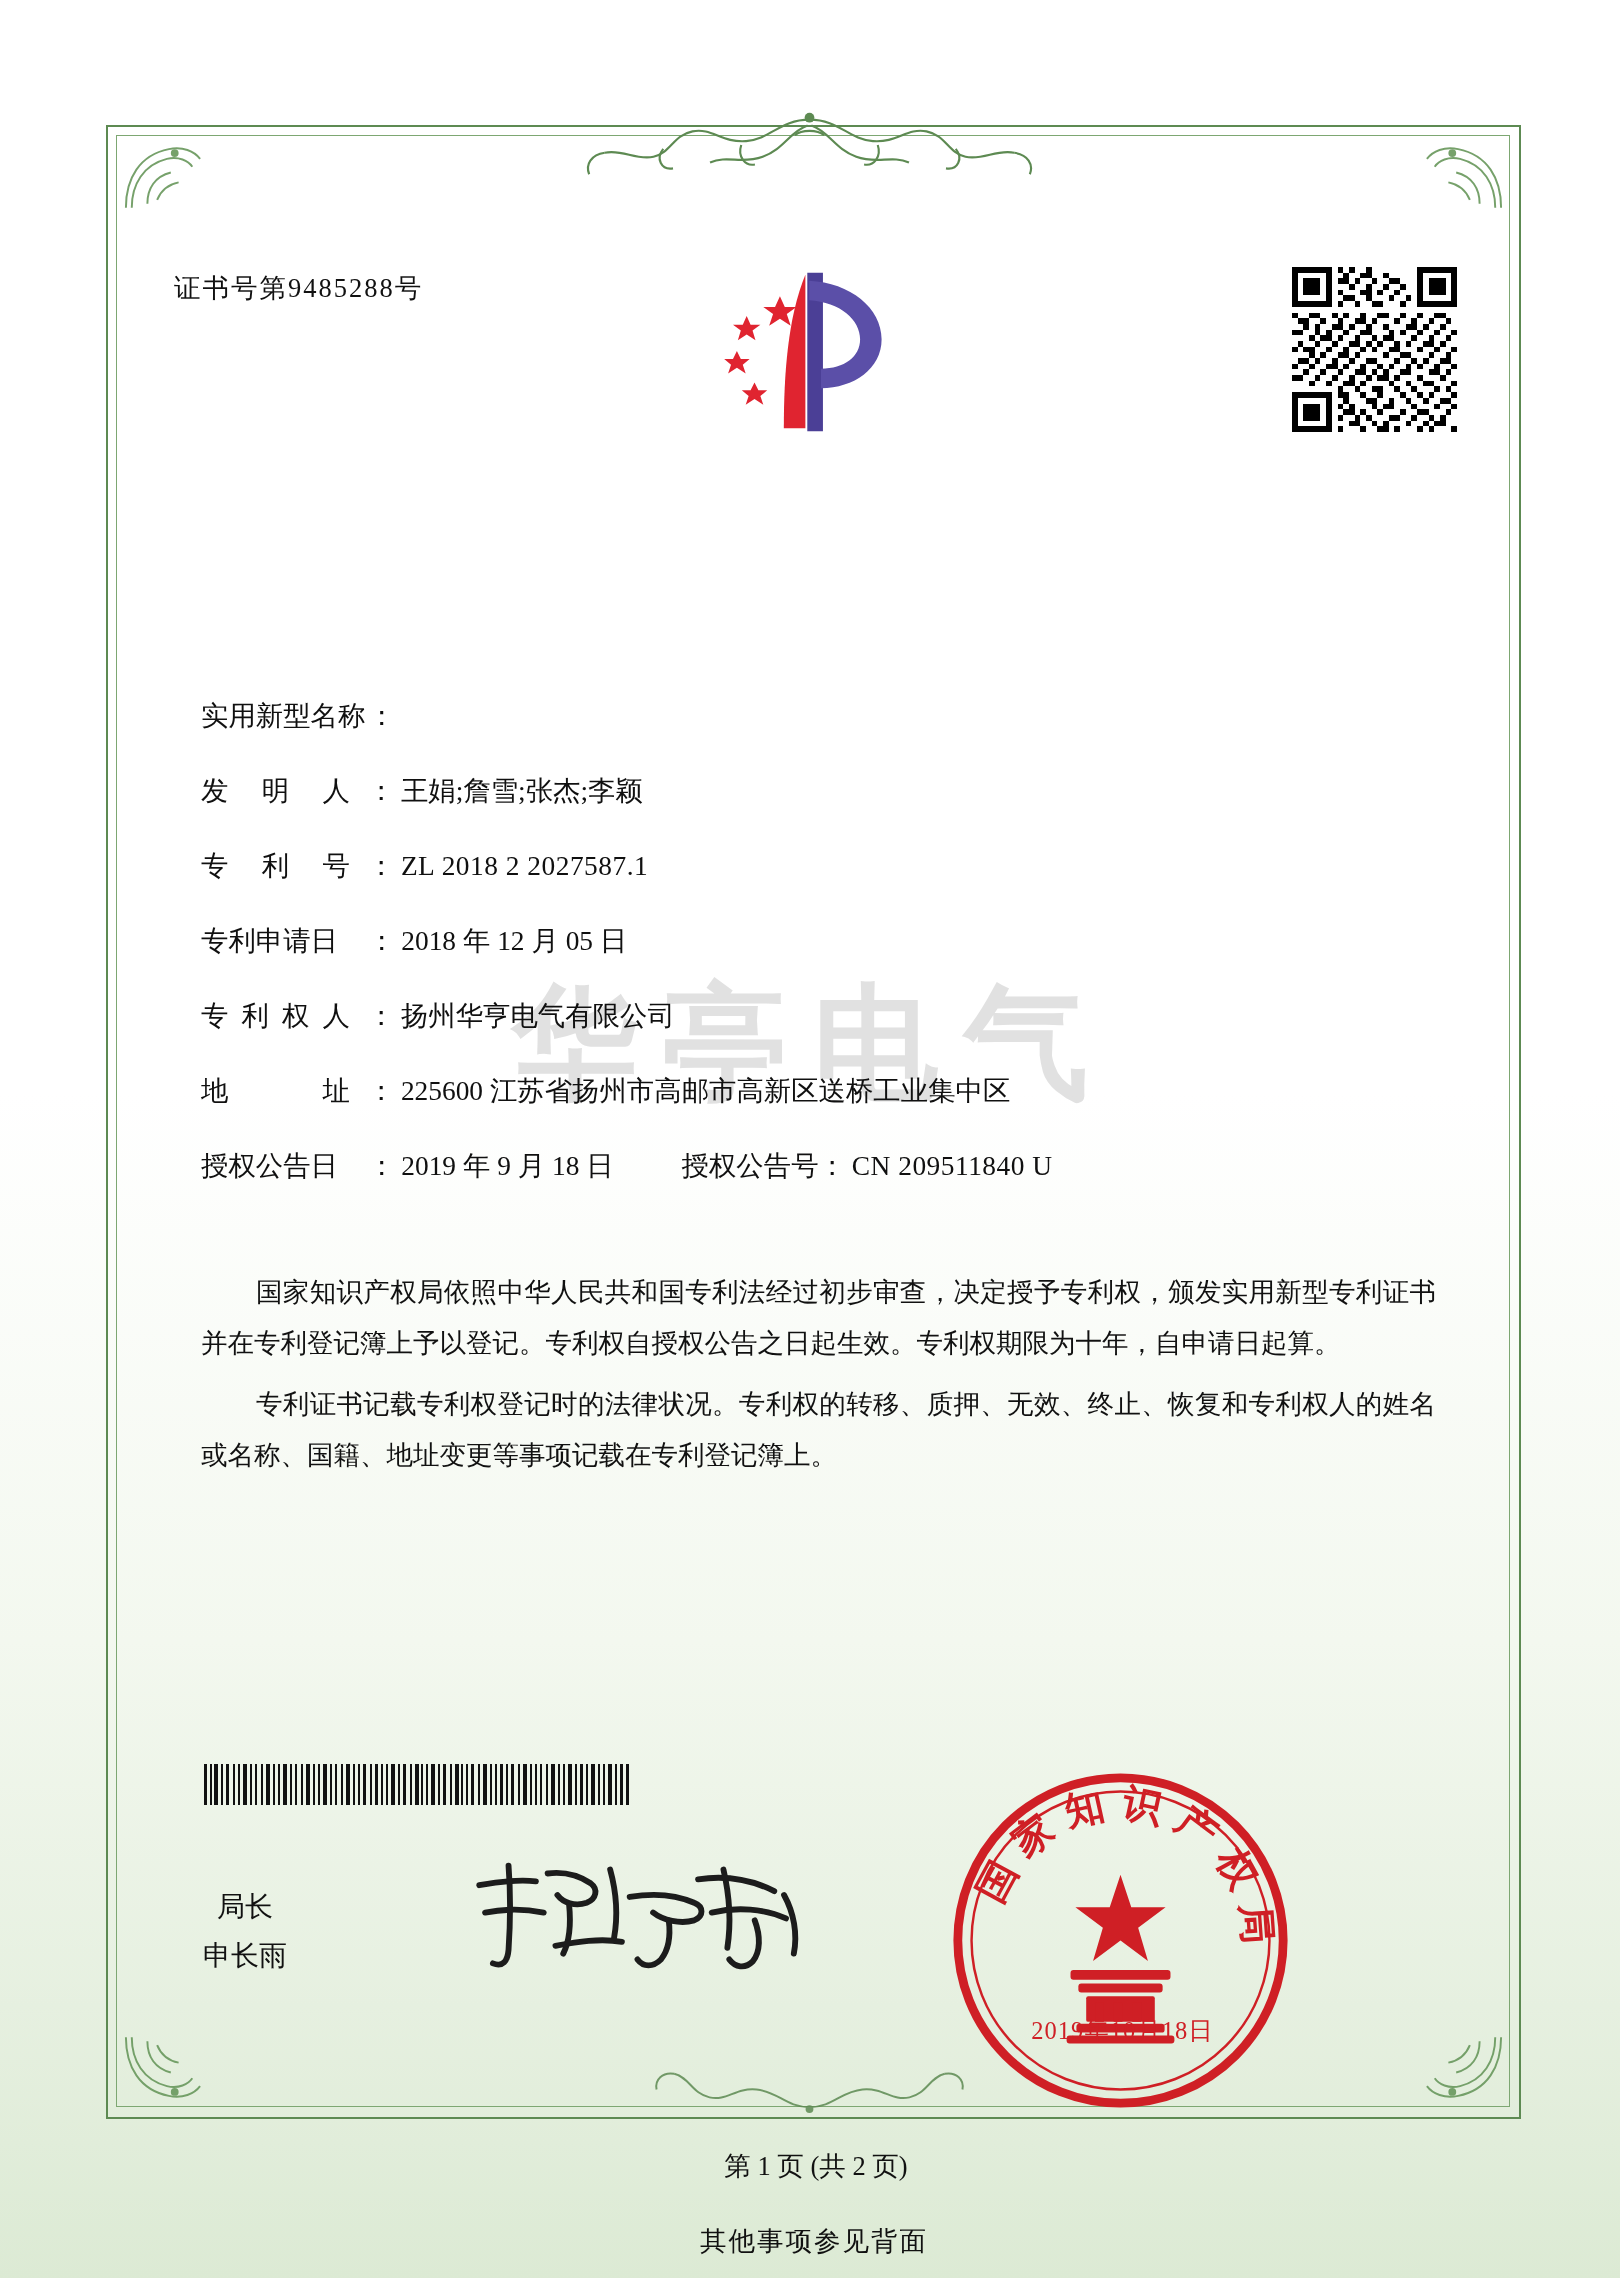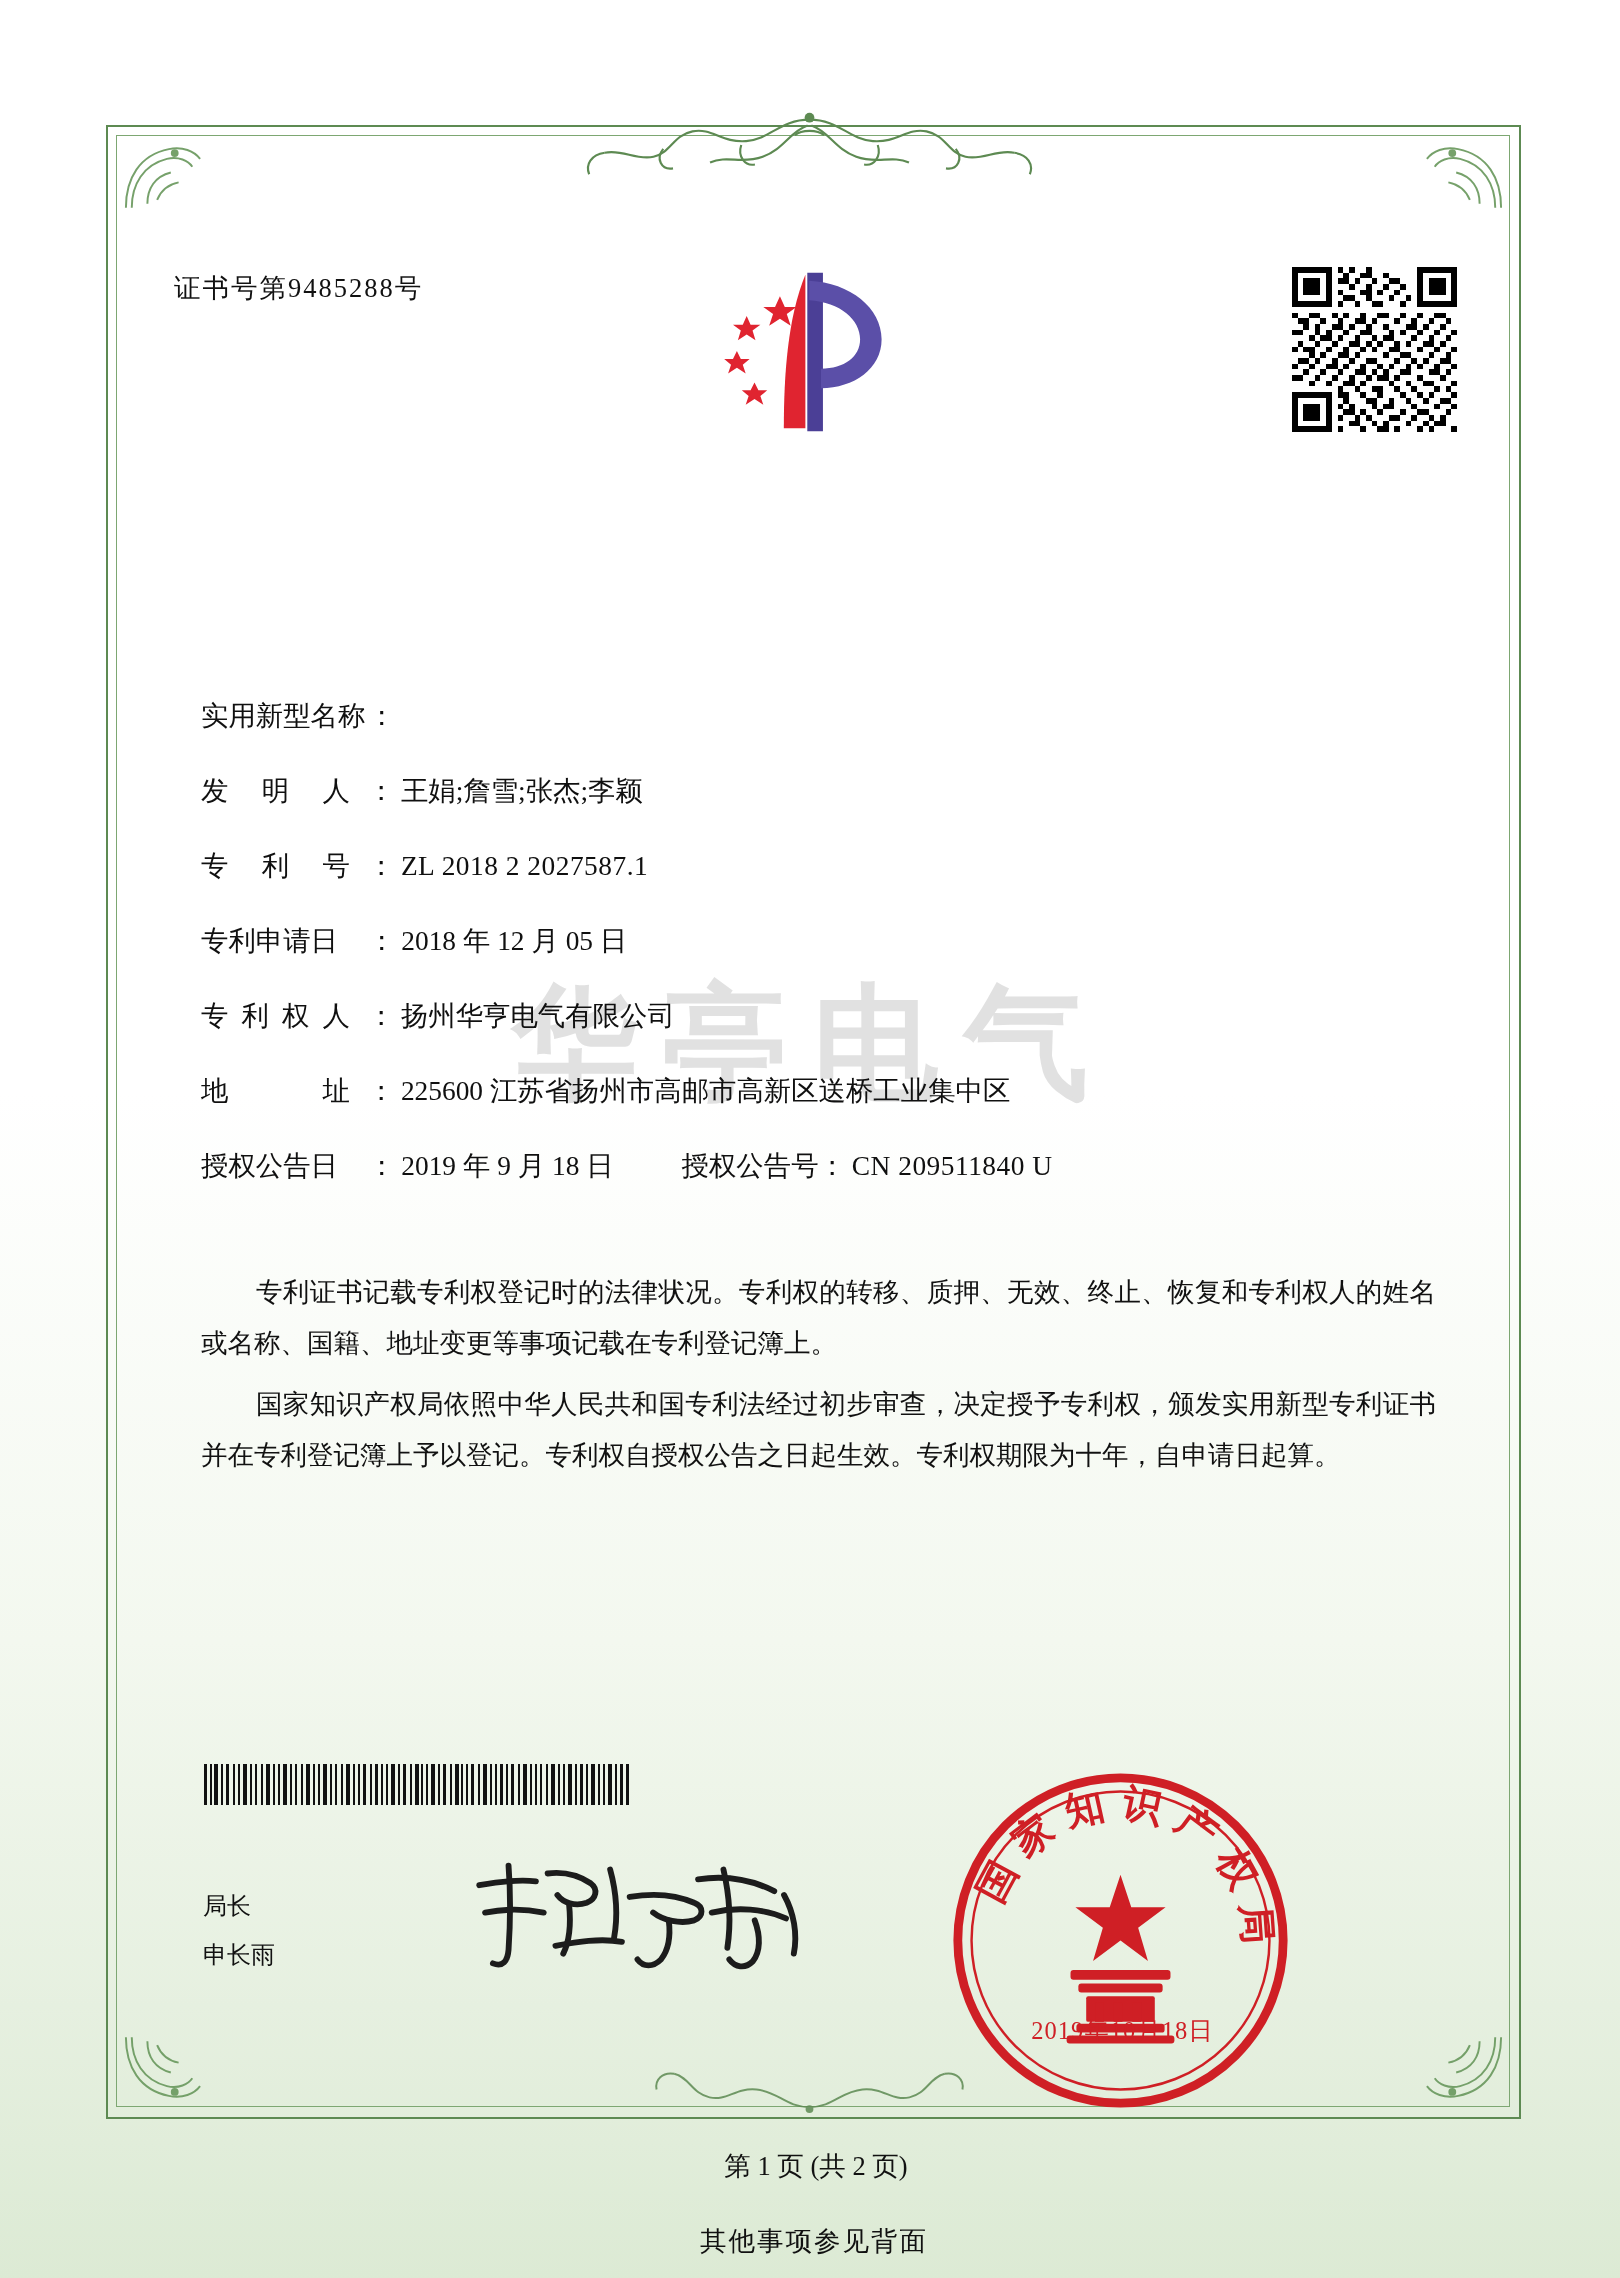--- a/index.html
+++ b/index.html
@@ -200,23 +200,24 @@
     width: 431px;
     height: 41px;
   }
   .barcode svg { width: 100%; height: 100%; display: block; }
 
   
   .sign-label {
     position: absolute;
     left: 203px;
     top: 1882px;
-    font-size: 24px;
+    font-size: 28px;
     line-height: 49px;
     color: #111;
+    text-align: center;
   }
   .signature-img {
     position: absolute;
     left: 461px;
     top: 1852px;
     width: 353px;
     height: 127px;
     color: #1c1c1c;
   }
   .signature-img svg { width: 100%; height: 100%; display: block; }
@@ -619,22 +620,22 @@
       <span class="field-colon">：</span>
       <span class="field-value">2019 年 9 月 18 日</span>
       <span class="inline-second">授权公告号</span>
       <span class="field-colon">：</span>
       <span class="field-value mono">CN 209511840 U</span>
     </div>
 
   </div>
 
   <div class="paragraphs">
+    <p>国家知识产权局依照中华人民共和国专利法经过初步审查，决定授予专利权，颁发实用新型专利证书并在专利登记簿上予以登记。专利权自授权公告之日起生效。专利权期限为十年，自申请日起算。</p>
     <p>专利证书记载专利权登记时的法律状况。专利权的转移、质押、无效、终止、恢复和专利权人的姓名或名称、国籍、地址变更等事项记载在专利登记簿上。</p>
-    <p>国家知识产权局依照中华人民共和国专利法经过初步审查，决定授予专利权，颁发实用新型专利证书并在专利登记簿上予以登记。专利权自授权公告之日起生效。专利权期限为十年，自申请日起算。</p>
   </div>
 
   <div class="barcode">
     <svg viewBox="0 0 440 42" shape-rendering="crispEdges">
       <rect width="440" height="42" fill="#ffffff" fill-opacity="0"></rect>
       <g fill="#111111">
         <rect x="0" y="0" width="3" height="42"></rect>
           <rect x="6" y="0" width="2" height="42"></rect>
         <rect x="11" y="0" width="4" height="42"></rect>
           <rect x="18" y="0" width="2" height="42"></rect>

